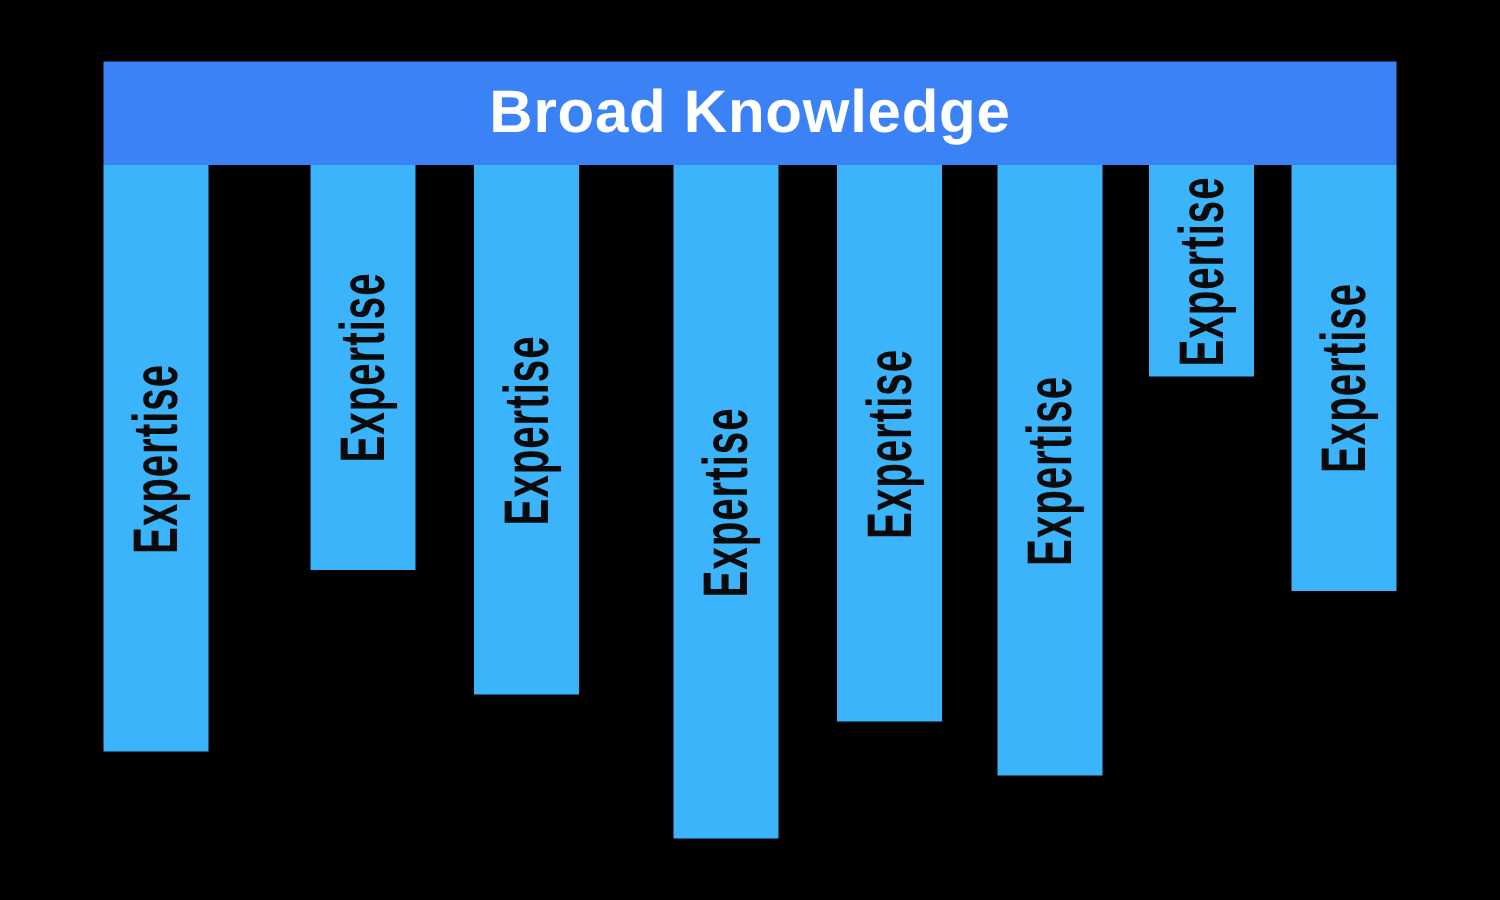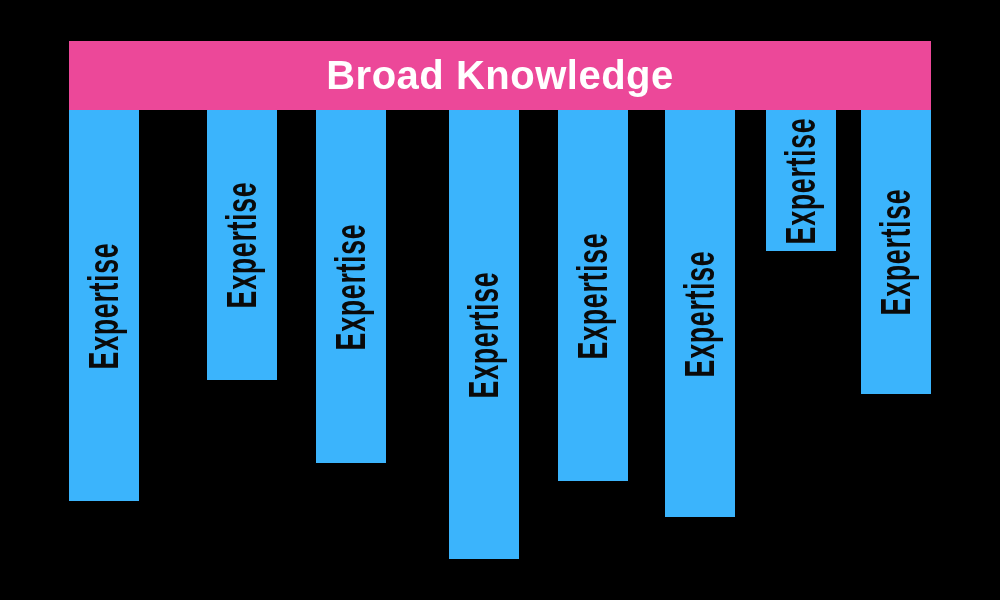--- a/index.html
+++ b/index.html
@@ -43,21 +43,21 @@
     letter-spacing: 1px;
     white-space: nowrap;
     transform: rotate(-90deg) scaleX(0.64);
   }
 </style>
 </head>
 <body>
 
 <div id="canvas" style="background: rgb(0, 0, 0);">
 
-  <div class="top-bar" style="left: 69px; top: 41px; width: 862px; height: 69px; background: #ec4899;">
+  <div class="top-bar" style="left: 69px; top: 41px; width: 862px; height: 69px; background: #3b82f6;">
     <span class="top-bar-label" style="color: rgb(255, 255, 255);">Broad Knowledge</span>
   </div>
 
   <div id="bars-container">
     <div class="v-bar" style="left: 69px; top: 110px; width: 70px; height: 391px; background: rgb(59, 180, 252);">
       <span class="v-bar-label" style="color: rgb(10, 10, 10);">Expertise</span>
     </div>
 
     <div class="v-bar" style="left: 207px; top: 110px; width: 70px; height: 270px; background: rgb(59, 180, 252);">
       <span class="v-bar-label" style="color: rgb(10, 10, 10);">Expertise</span>

